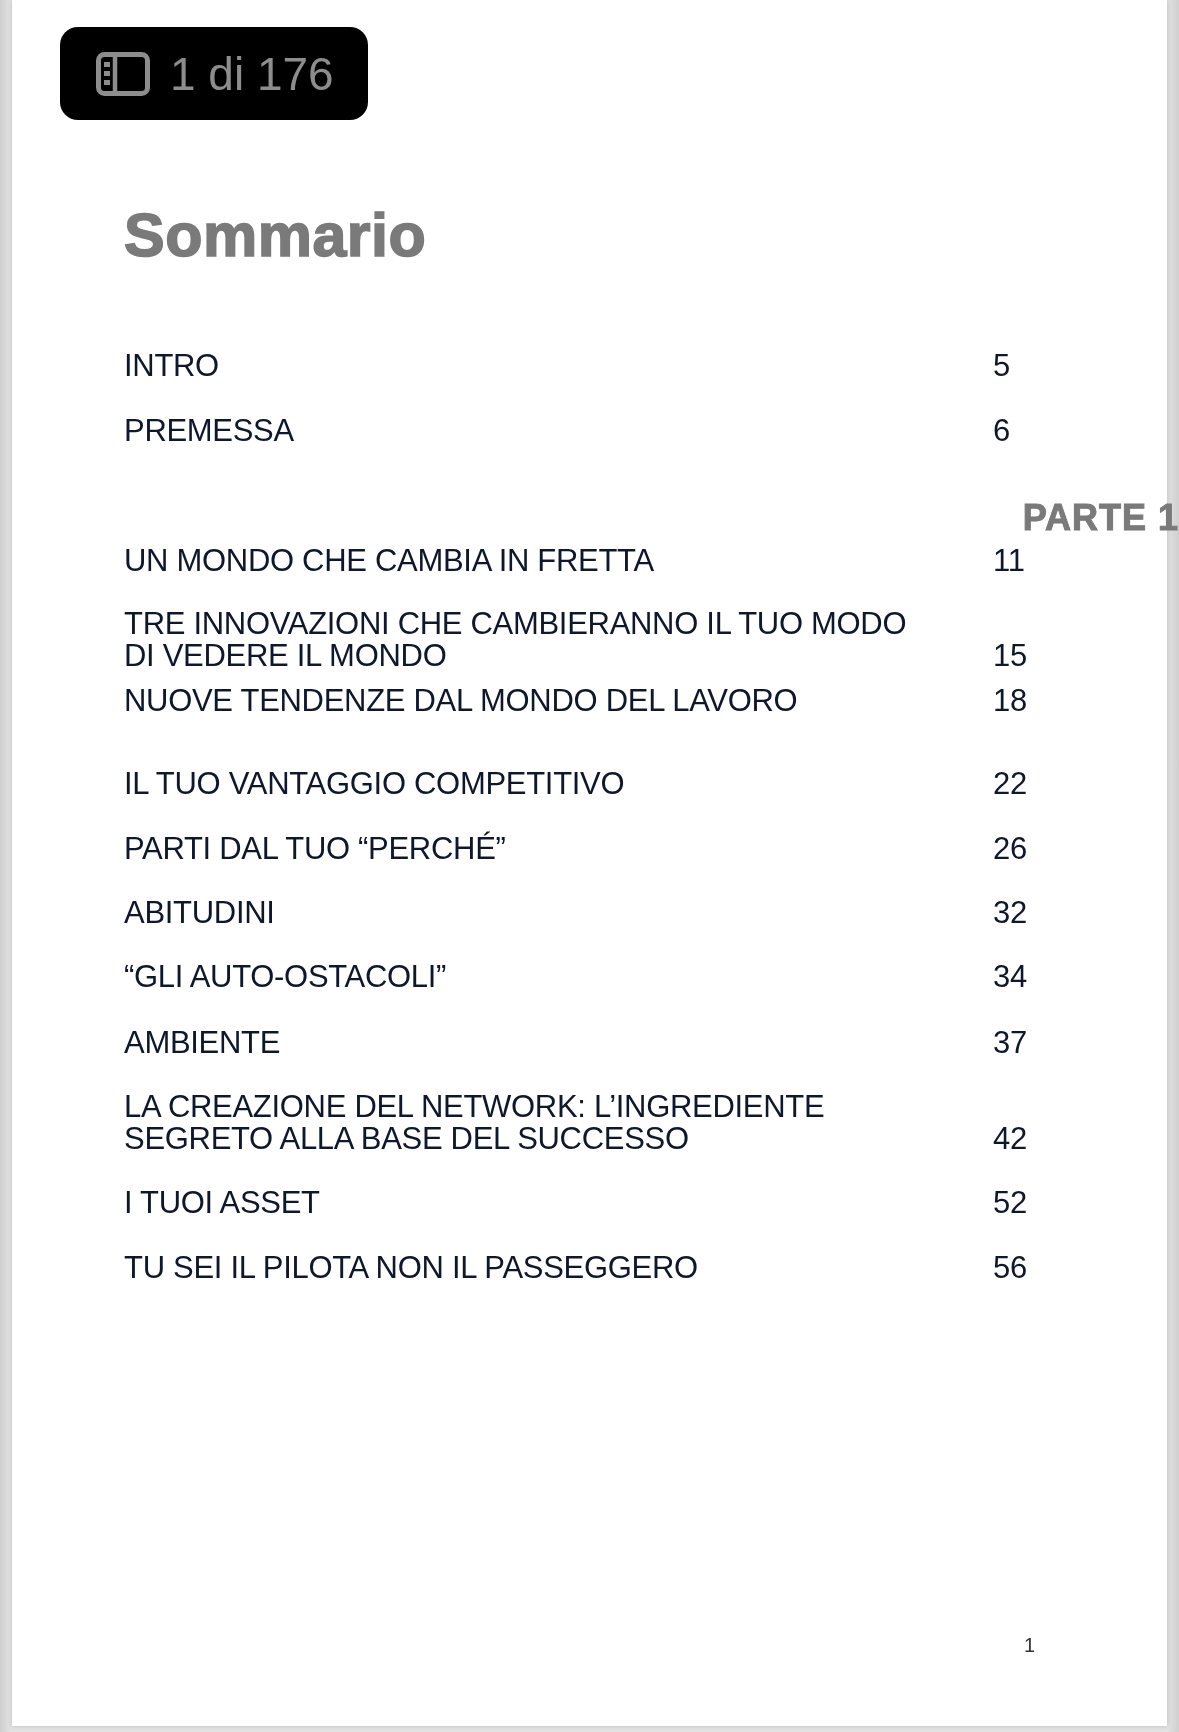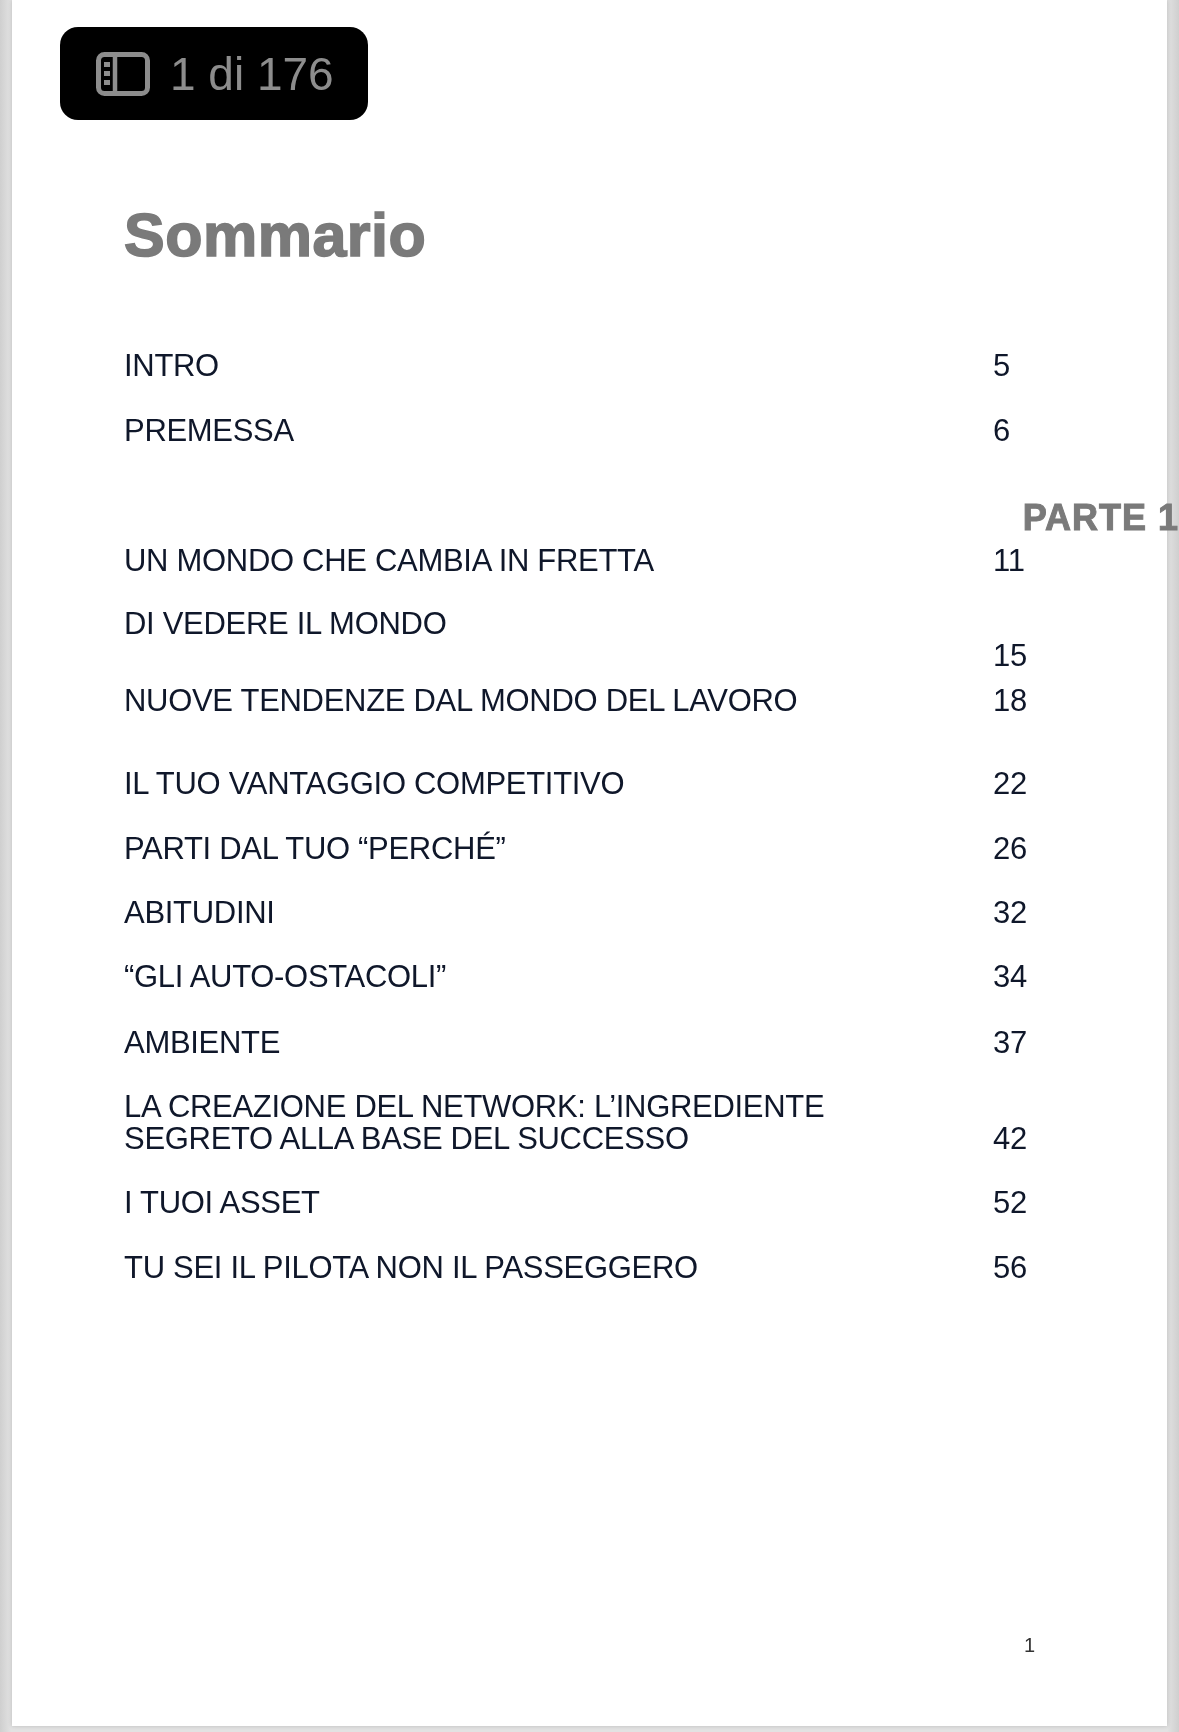--- a/index.html
+++ b/index.html
@@ -150,20 +150,21 @@
 
 <div class="part-heading">PARTE 1</div>
 
 <div class="toc-row" style="top:545px;height:32px;">
   <span class="label">UN MONDO CHE CAMBIA IN FRETTA</span>
   <span class="num">11</span>
 </div>
 
 <div class="toc-row" style="top:608px;height:64px;">
   <span class="label" style="line-height:32px;">
+    <span style="display:block">TRE INNOVAZIONI CHE CAMBIERANNO IL TUO MODO</span>
     <span style="display:block">DI VEDERE IL MONDO</span>
   </span>
   <span class="num">15</span>
 </div>
 
 <div class="toc-row" style="top:685px;height:32px;">
   <span class="label">NUOVE TENDENZE DAL MONDO DEL LAVORO</span>
   <span class="num">18</span>
 </div>
 

